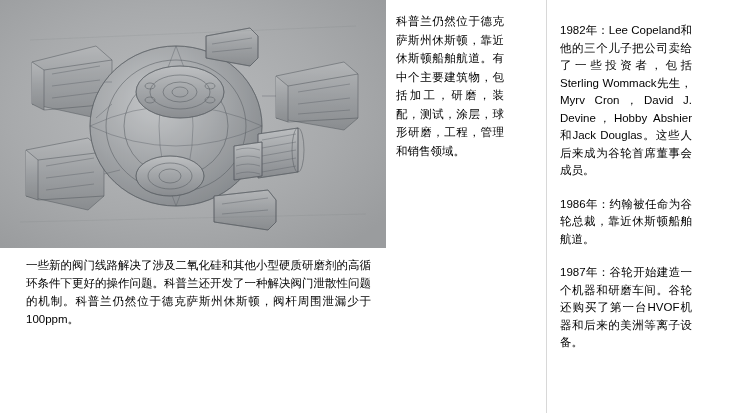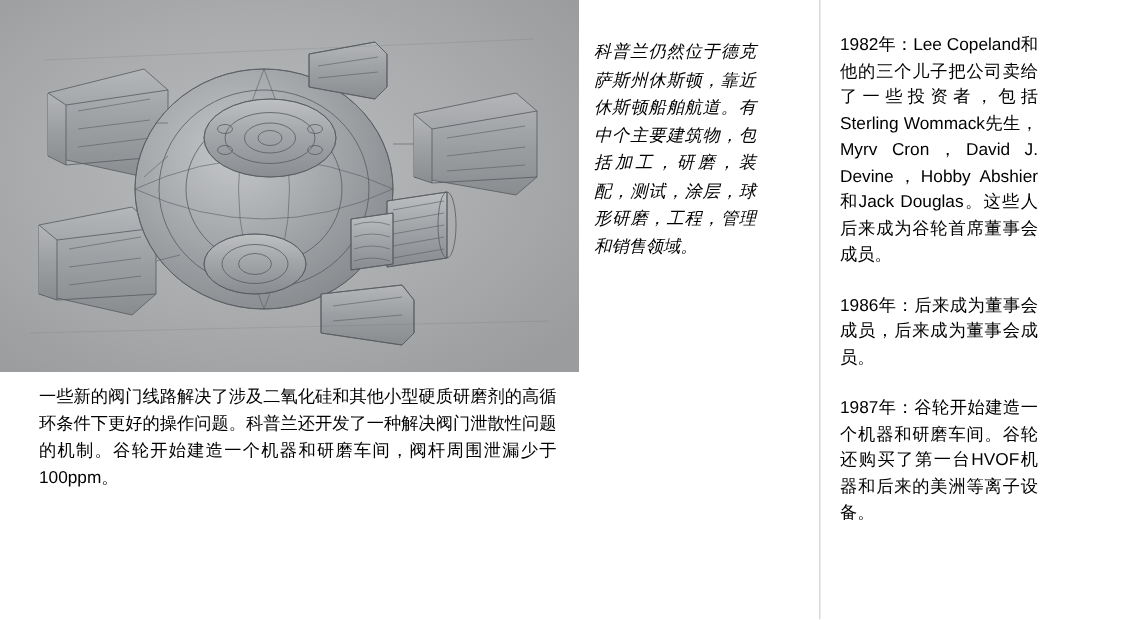--- a/index.html
+++ b/index.html
@@ -48,27 +48,26 @@
     font-size: 11.5px;
     line-height: 18px;
     color: #000000;
     text-align: justify;
   }
 
   
   .mid-col {
     position: absolute;
     left: 396px;
-    top: 26px;
+    top: 12px;
     width: 108px;
     font-size: 11.5px;
     line-height: 18.5px;
     color: #000000;
     text-align: justify;
-    font-style: italic;
   }
 
   
   .right-col {
     position: absolute;
     left: 560px;
     top: 6px;
     width: 132px;
     font-size: 11.5px;
     line-height: 17.5px;
@@ -208,27 +207,27 @@
 
           <path d="M112 82 L104 82 M112 104 L96 118" stroke-width="0.4"></path>
           <path d="M104 174 L120 170" stroke-width="0.4"></path>
           <path d="M262 96 L276 96" stroke-width="0.4"></path>
           <path d="M30 40 L356 26" stroke-width="0.25" opacity="0.4"></path>
           <path d="M20 222 L366 214" stroke-width="0.25" opacity="0.4"></path>
         </g>
       </svg>
     </div>
 
-    <div class="caption">一些新的阀门线路解决了涉及二氧化硅和其他小型硬质研磨剂的高循环条件下更好的操作问题。科普兰还开发了一种解决阀门泄散性问题的机制。谷轮开始建造一个机器和研磨车间，阀杆周围泄漏少于100ppm。</div>
+    <div class="caption">一些新的阀门线路解决了涉及二氧化硅和其他小型硬质研磨剂的高循环条件下更好的操作问题。科普兰还开发了一种解决阀门泄散性问题的机制。科普兰仍然位于德克萨斯州休斯顿，阀杆周围泄漏少于100ppm。</div>
   </div>
 
   <div class="mid-col">科普兰仍然位于德克萨斯州休斯顿，靠近休斯顿船舶航道。有中个主要建筑物，包括加工，研磨，装配，测试，涂层，球形研磨，工程，管理和销售领域。</div>
 
   <div class="divider"></div>
 
   <div class="right-col">
     <p class="timeline-entry">1982年：Lee Copeland和他的三个儿子把公司卖给了一些投资者，包括Sterling Wommack先生，Myrv Cron，David J. Devine，Hobby Abshier和Jack Douglas。这些人后来成为谷轮首席董事会成员。</p>
-    <p class="timeline-entry">1986年：后来成为董事会成员，后来成为董事会成员。</p>
+    <p class="timeline-entry">1986年：约翰被任命为谷轮总裁，靠近休斯顿船舶航道。</p>
     <p class="timeline-entry">1987年：谷轮开始建造一个机器和研磨车间。谷轮还购买了第一台HVOF机器和后来的美洲等离子设备。</p>
 
   </div>
 
 </div>
 
 </body></html>

